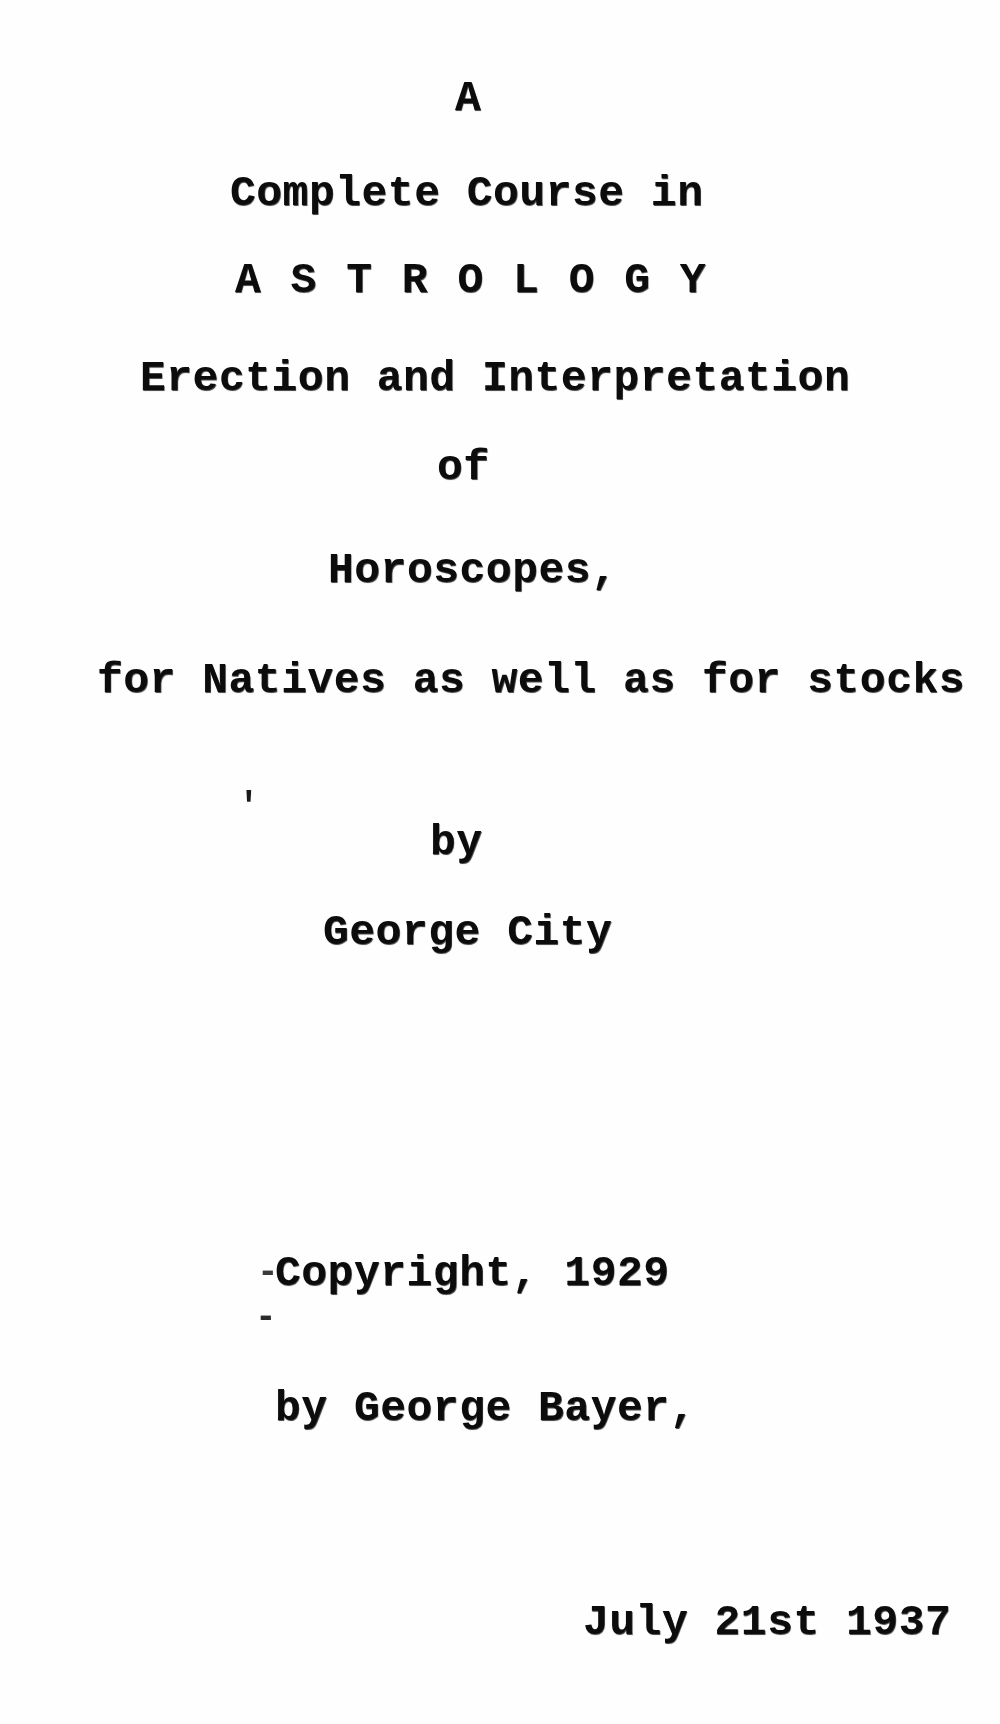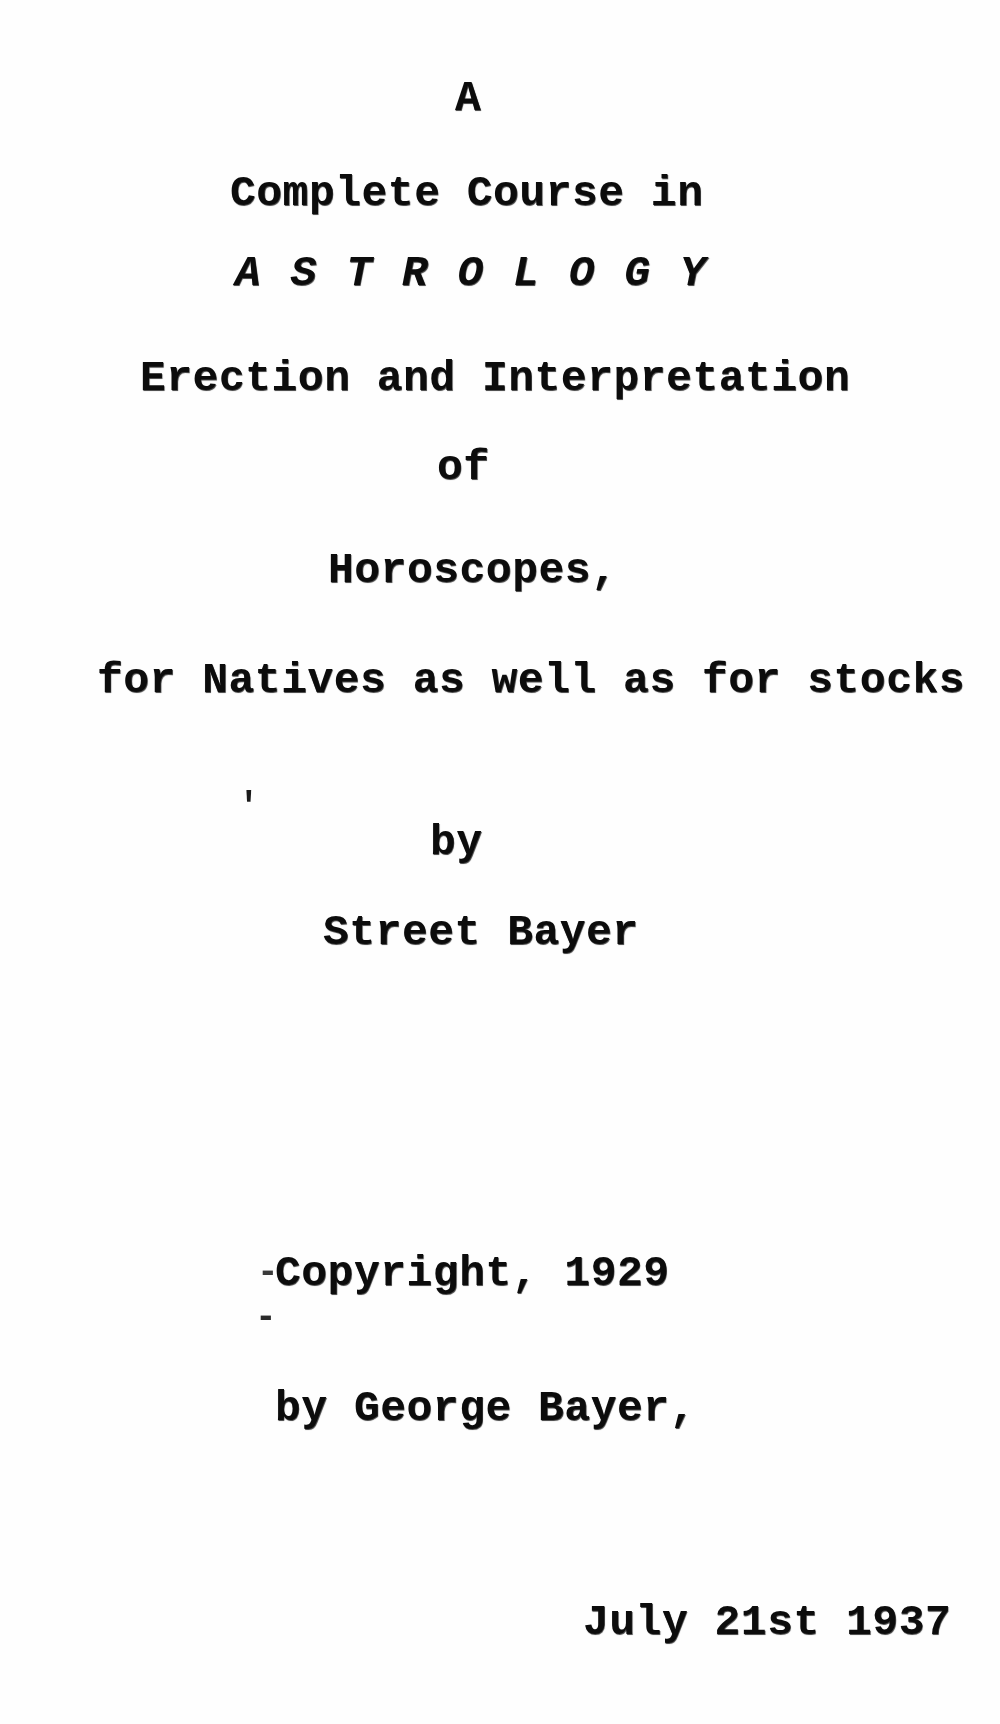--- a/index.html
+++ b/index.html
@@ -23,21 +23,21 @@
     font-size: 43px;
     line-height: 1;
     white-space: pre;
     letter-spacing: 0.5px;
     text-shadow: 0.6px 0.6px 0.7px rgba(10,10,10,0.75);
     -webkit-font-smoothing: none;
   }
   
   .l-a          { top: 77px;   left: 455px; }
   .l-complete   { top: 172px;  left: 230px; }
-  .l-astrology  { top: 252px;  left: 235px; letter-spacing: 2px; font-style: italic; }
+  .l-astrology  { top: 259px;  left: 235px; letter-spacing: 2px; }
   .l-erection   { top: 357px;  left: 140px; }
   .l-of         { top: 446px;  left: 437px; }
   .l-horoscopes { top: 549px;  left: 328px; }
   .l-natives    { top: 659px;  left: 65px; margin-left: 32px;  }
   .l-by         { top: 821px;  left: 430px; }
   .l-author     { top: 911px;  left: 323px; }
   .copyright {
     position: absolute;
     top: 1161px;
     left: 275px;
@@ -70,21 +70,21 @@
   <div class="tline l-complete">Complete Course in</div>
   <div class="tline l-astrology">A S T R O L O G Y</div>
   <div class="tline l-erection">Erection and Interpretation</div>
   <div class="tline l-of">of</div>
   <div class="tline l-horoscopes">Horoscopes,</div>
   <div class="tline l-natives">for Natives as well as for stocks</div>
 
   <div class="mark m-apostrophe">'</div>
 
   <div class="tline l-by">by</div>
-  <div class="tline l-author">Street Bayer</div>
+  <div class="tline l-author">George City</div>
 
   <div class="copyright">
     <div>Copyright, 1929</div>
     <div>by George Bayer,</div>
   </div>
 
   <div class="mark m-dash1">-</div>
   <div class="mark m-dash2">-</div>
 
   <div class="tline l-date">July 21st 1937</div>

